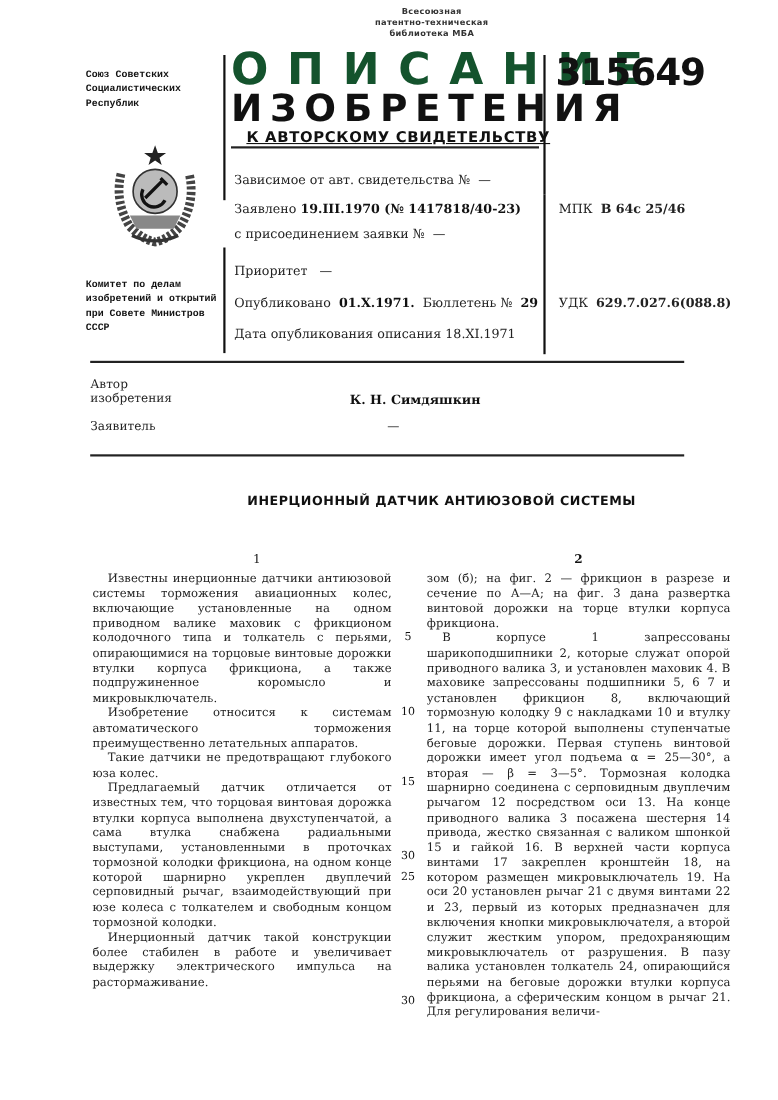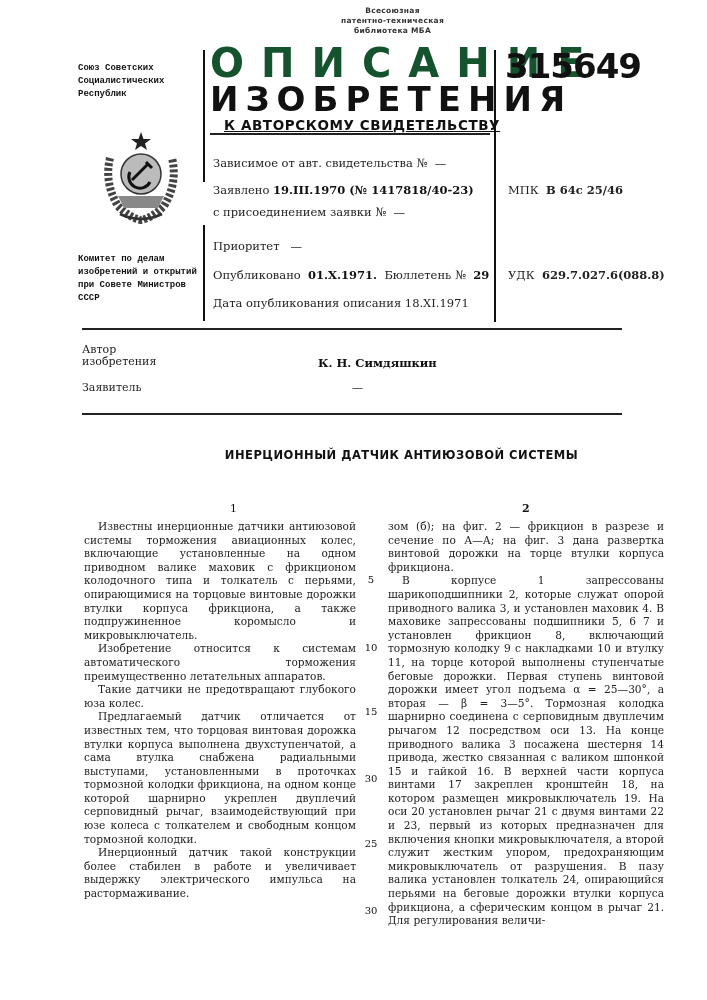--- a/index.html
+++ b/index.html
@@ -120,19 +120,19 @@
   <p>Изобретение относится к системам автоматического торможения преимущественно летательных аппаратов.</p>
   <p>Такие датчики не предотвращают глубокого юза колес.</p>
   <p>Предлагаемый датчик отличается от известных тем, что торцовая винтовая дорожка втулки корпуса выполнена двухступенчатой, а сама втулка снабжена радиальными выступами, установленными в проточках тормозной колодки фрикциона, на одном конце которой шарнирно укреплен двуплечий серповидный рычаг, взаимодействующий при юзе колеса с толкателем и свободным концом тормозной колодки.</p>
   <p>Инерционный датчик такой конструкции более стабилен в работе и увеличивает выдержку электрического импульса на растормаживание.</p>
 </div>
 
 <div class="abs ln" style="left:364px; top:574px;">5</div>
 <div class="abs ln" style="left:364px; top:642px;">10</div>
 <div class="abs ln" style="left:364px; top:706px;">15</div>
 <div class="abs ln" style="left:364px; top:773px;">30</div>
-<div class="abs ln" style="left:364px; top:838px;">25</div>
+<div class="abs ln" style="left:364px; top:792px;">25</div>
 <div class="abs ln" style="left:364px; top:905px;">30</div>
 
 <div class="abs col" style="left:388px; top:520px; width:276px;">
   <p style="text-indent:0">зом (б); на фиг. 2 — фрикцион в разрезе и сечение по А—А; на фиг. 3 дана развертка винтовой дорожки на торце втулки корпуса фрикциона.</p>
   <p>В корпусе 1 запрессованы шарикоподшипники 2, которые служат опорой приводного валика 3, и установлен маховик 4. В маховике запрессованы подшипники 5, 6 7 и установлен фрикцион 8, включающий тормозную колодку 9 с накладками 10 и втулку 11, на торце которой выполнены ступенчатые беговые дорожки. Первая ступень винтовой дорожки имеет угол подъема α = 25—30°, а вторая — β = 3—5°. Тормозная колодка шарнирно соединена с серповидным двуплечим рычагом 12 посредством оси 13. На конце приводного валика 3 посажена шестерня 14 привода, жестко связанная с валиком шпонкой 15 и гайкой 16. В верхней части корпуса винтами 17 закреплен кронштейн 18, на котором размещен микровыключатель 19. На оси 20 установлен рычаг 21 с двумя винтами 22 и 23, первый из которых предназначен для включения кнопки микровыключателя, а второй служит жестким упором, предохраняющим микровыключатель от разрушения. В пазу валика установлен толкатель 24, опирающийся перьями на беговые дорожки втулки корпуса фрикциона, а сферическим концом в рычаг 21. Для регулирования величи-</p>
 </div>
 
 </body></html>

